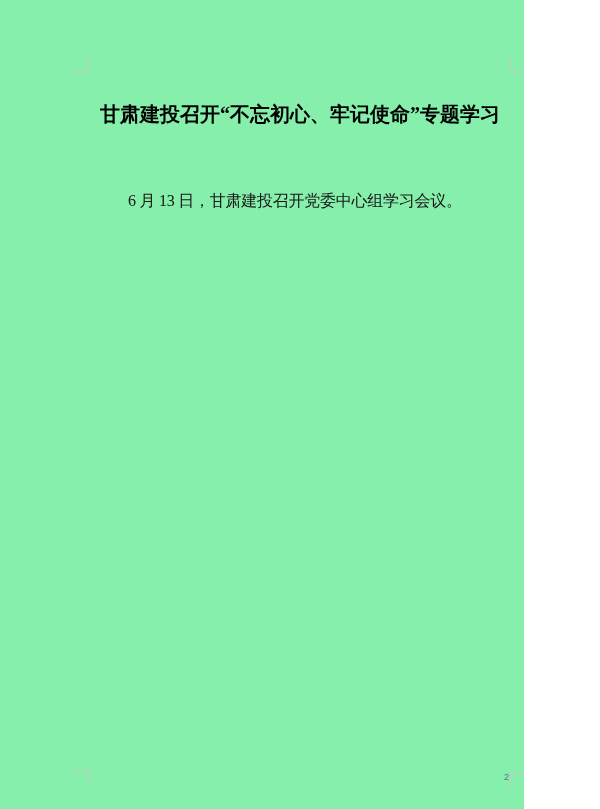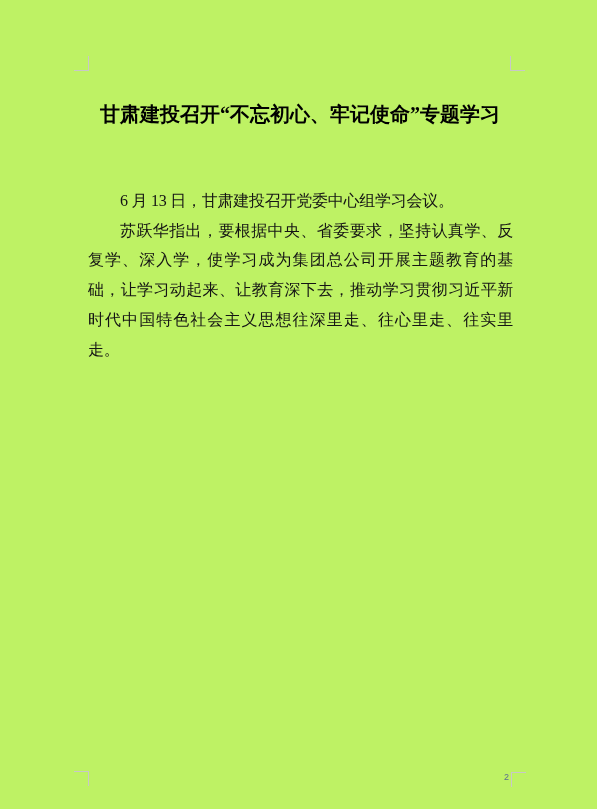--- a/index.html
+++ b/index.html
@@ -1,23 +1,22 @@
 <!DOCTYPE html>
 <html><head>
 <meta charset="utf-8">
 <style>
   html, body { margin: 0; padding: 0; background: #ffffff; }
   .page {
     position: relative;
-    width: 569px;
+    width: 524px;
     height: 809px;
-    background: #bef264;
+    background: #86efac;
     overflow: hidden;
     font-family: "Liberation Serif", serif;
-    padding-left: 28px;
   }
   
   .mark { position: absolute; width: 14px; height: 14px; }
   .mark.tl { left: 74px;  top: 56px;  border-right: 1px solid #c8c8c8; border-bottom: 1px solid #c8c8c8; }
   .mark.tr { left: 510px; top: 56px;  border-left: 1px solid #c8c8c8;  border-bottom: 1px solid #c8c8c8; }
   .mark.bl { left: 74px;  top: 771px; border-right: 1px solid #c8c8c8; border-top: 1px solid #c8c8c8; }
   .mark.br { left: 511px; top: 772px; border-left: 1px solid #c8c8c8;  border-top: 1px solid #c8c8c8; }
 
   .doc-title {
     position: absolute;
@@ -37,21 +36,21 @@
     left: 88px;
     top: 186px;
     width: 425px;
     font-size: 16px;
     line-height: 29.7px;
     letter-spacing: -0.25px;
     text-align: justify;
     color: #141414;
   }
   .para { margin: 0; padding: 0; }
-  .para.indent { text-indent: 2em; }
+  .para.indent { text-indent: 2em; margin-left: 8px; }
 
   .pagenum {
     position: absolute;
     left: 504px;
     top: 772px;
     font-size: 9px;
     line-height: 10px;
     color: #5b6e8f;
     font-family: "Liberation Sans", sans-serif;
   }
@@ -65,18 +64,17 @@
   <div class="mark tr"></div>
   <div class="mark bl"></div>
   <div class="mark br"></div>
 
   <div class="doc-title">
     <div class="t-line">甘肃建投召开“不忘初心、牢记使命”专题学习</div>
   </div>
 
   <div class="doc-body">
     <p class="para indent">6 月 13 日，甘肃建投召开党委中心组学习会议。</p>
-    <p class="para indent">苏跃华指出，要根据中央、省委要求，坚持认真学、反复学、深入学，使学习成为集团总公司开展主题教育的基础，让学习动起来、让教育深下去，推动学习贯彻习近平新时代中国特色社会主义思想往深里走、往心里走、往实里走。</p>
   </div>
 
   <div class="pagenum">2</div>
 
 </div>
 
 </body></html>

